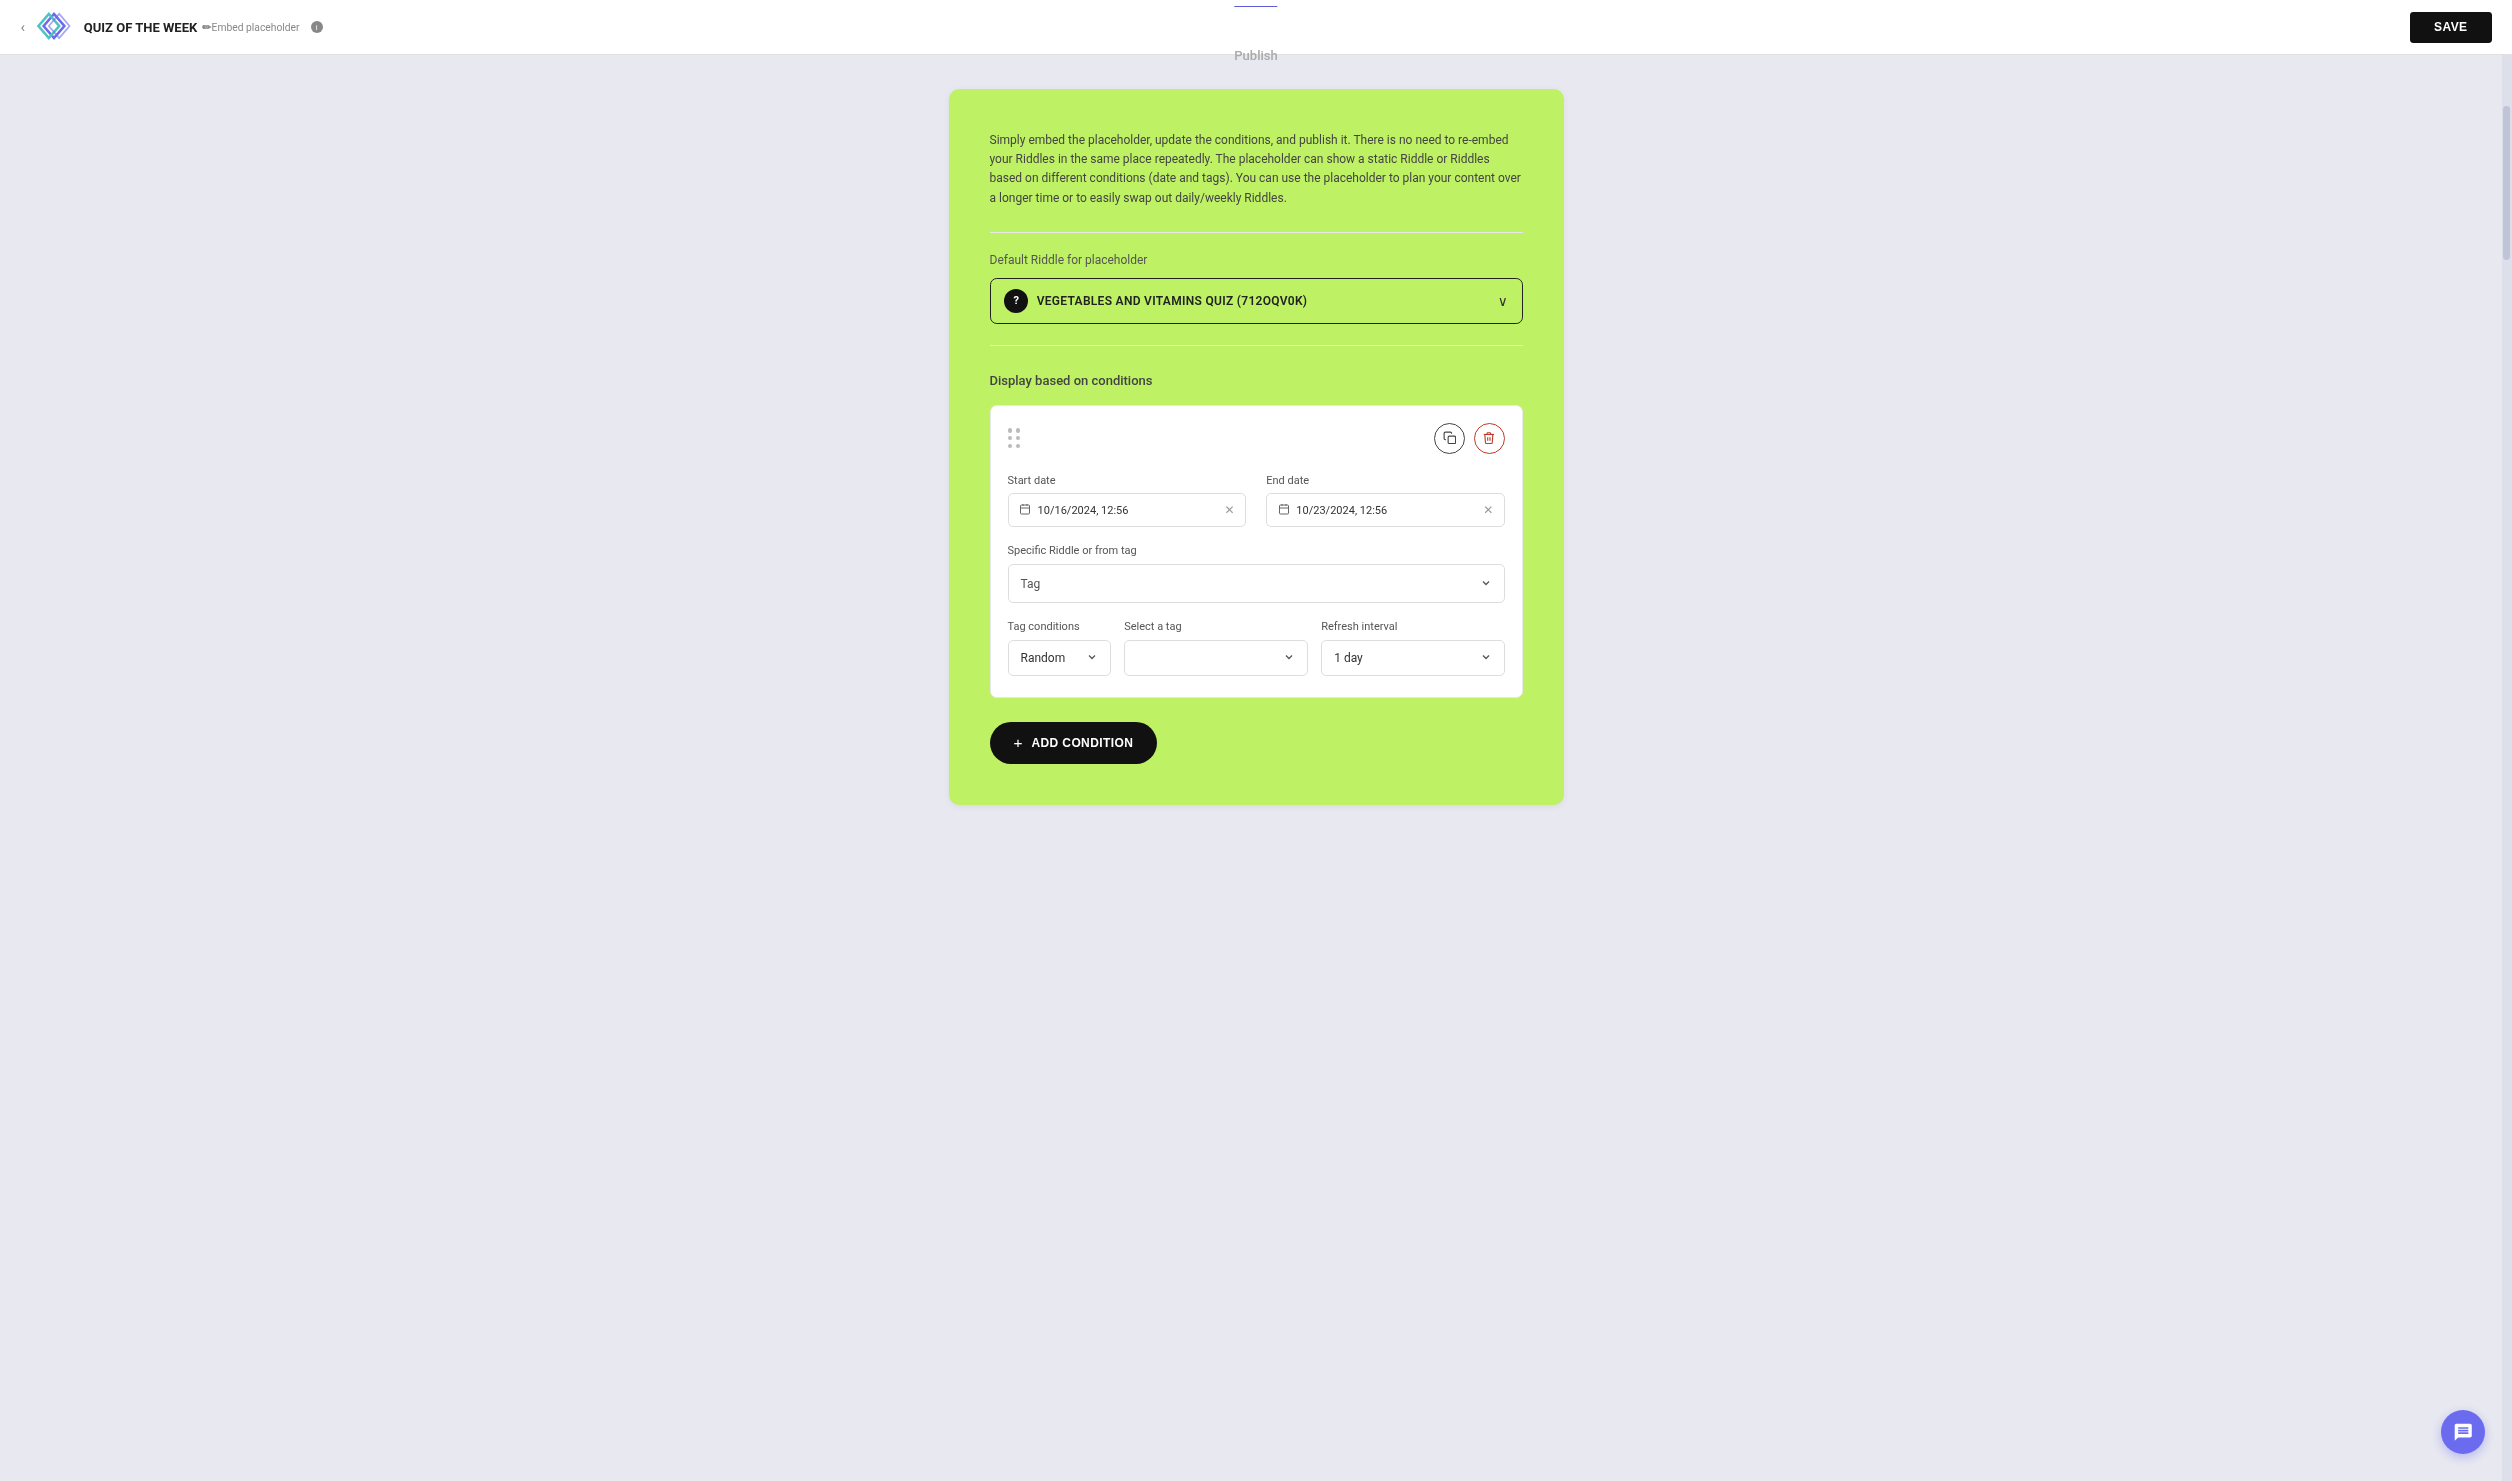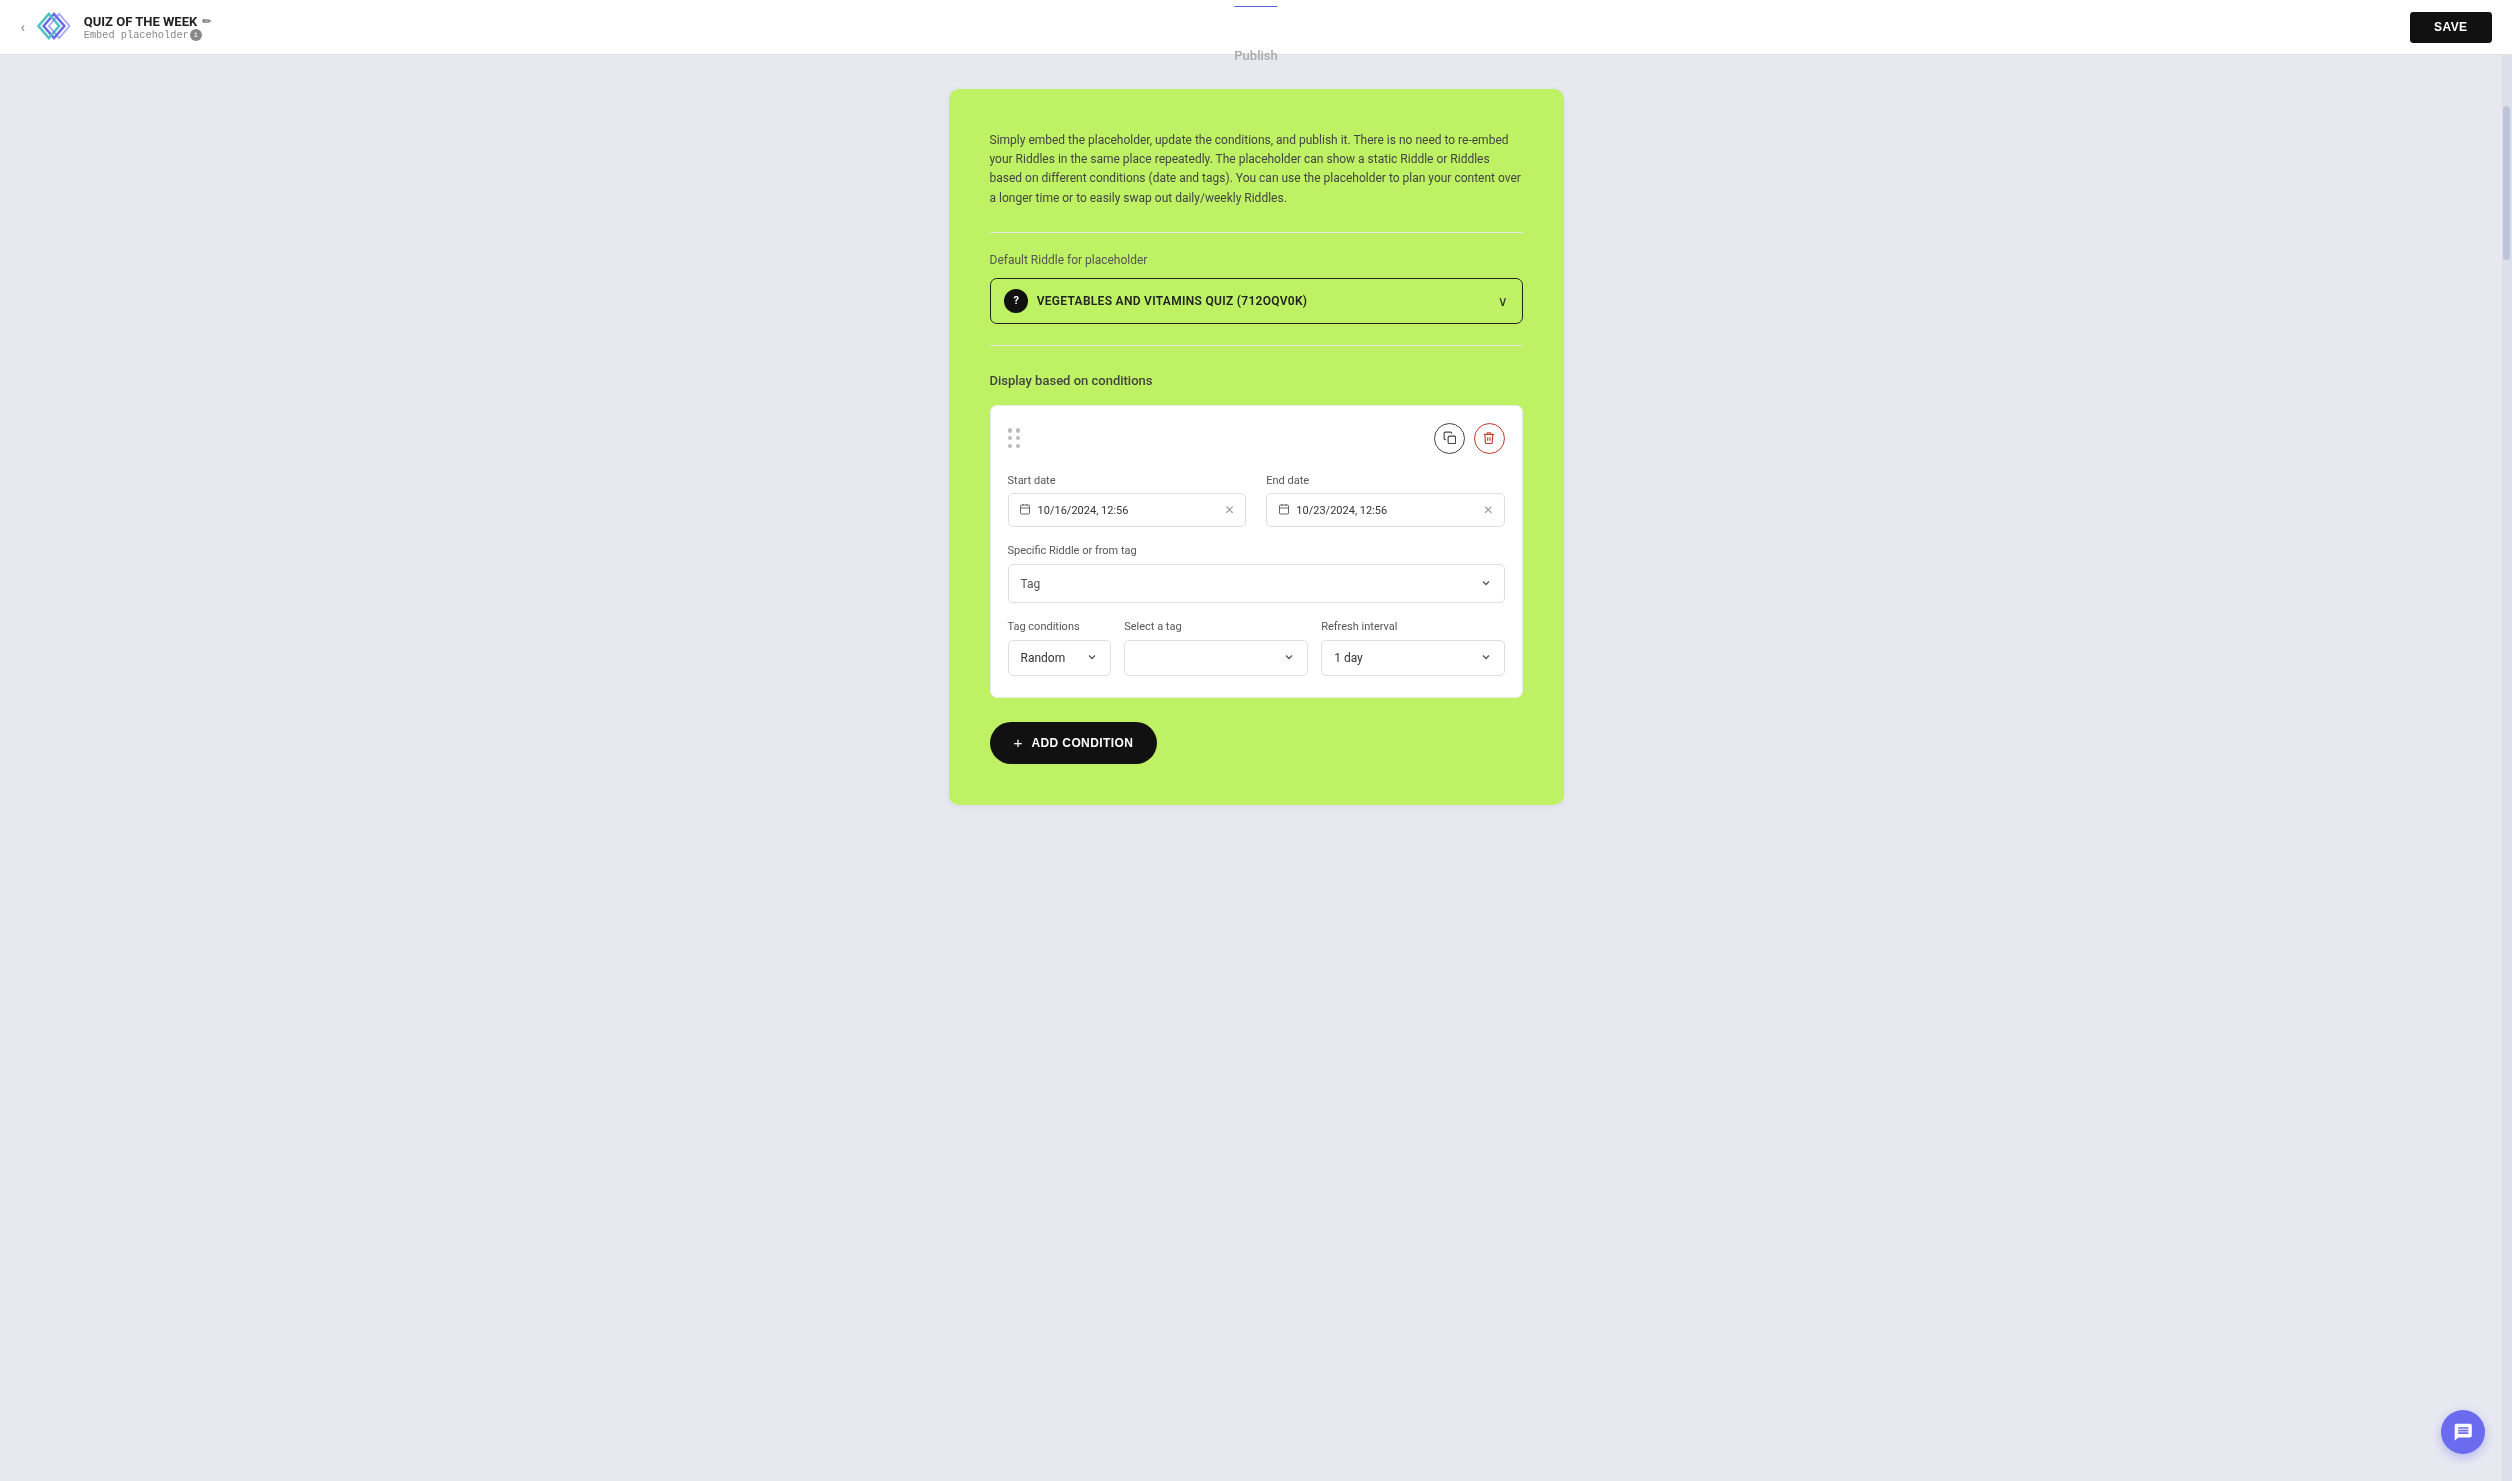--- a/index.html
+++ b/index.html
@@ -35,21 +35,21 @@
       cursor: pointer;
     }
 
     .logo-icon svg {
       width: 38px;
       height: 38px;
     }
 
     .header-title-block {
       display: flex;
-      flex-direction: column;
+      flex-direction: row;
     }
 
     .header-title {
       font-size: 13px;
       font-weight: 700;
       color: #222;
       display: flex;
       align-items: center;
       gap: 5.1px;
     }
@@ -58,22 +58,21 @@
       font-size: 11px;
       color: #888;
       cursor: pointer;
     }
 
     .header-subtitle {
       font-size: 10.3px;
       color: #888;
       display: flex;
       align-items: center;
-      gap: 1px;
-      font-family: Liberation Mono, monospace;
+      gap: 11px;
     }
 
     .info-icon {
       width: 12px;
       height: 12px;
       background: #888;
       border-radius: 50%;
       color: #fff;
       font-size: 7.7px;
       display: inline-flex;

